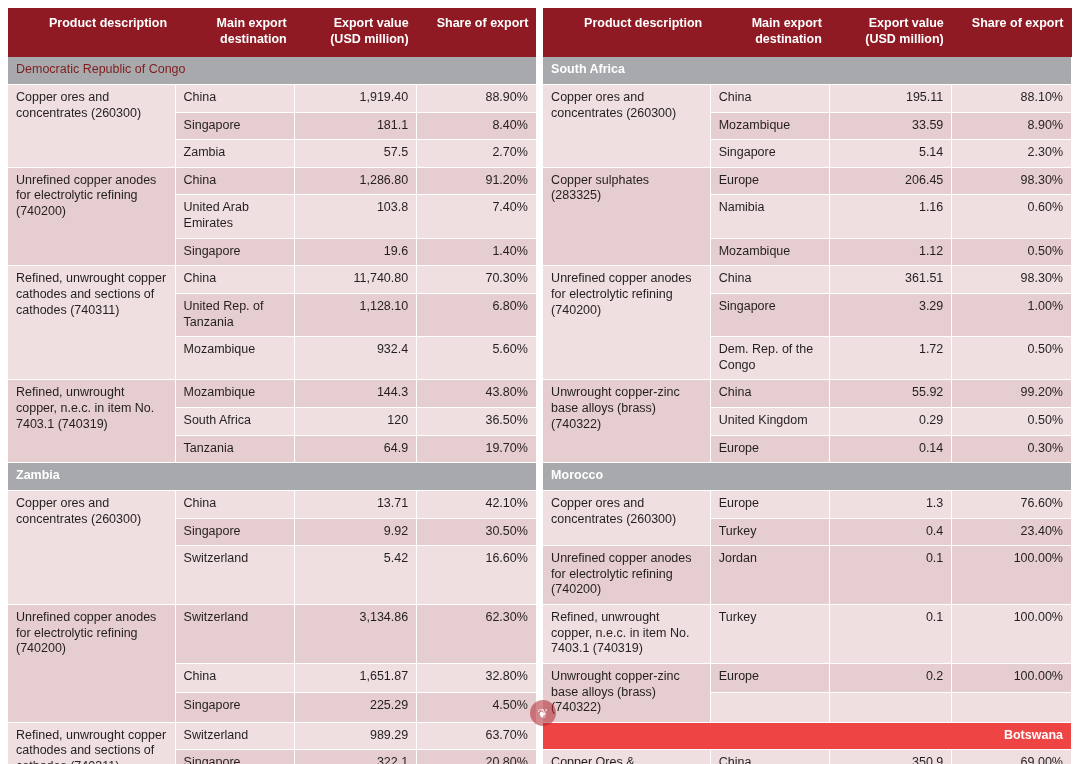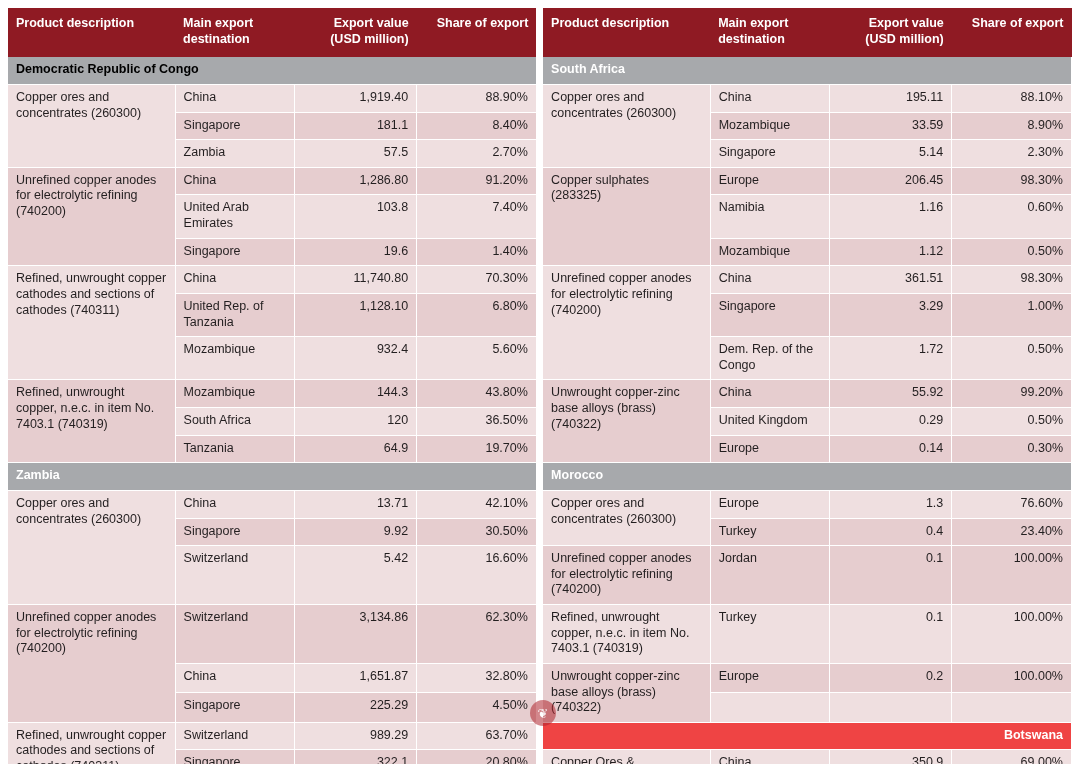--- a/index.html
+++ b/index.html
@@ -30,21 +30,21 @@
   col.c-desc  { width: 148px; }
   col.c-dest  { width: 106px; }
   col.c-val   { width: 108px; }
   col.c-share { width: 106px; }
 
   thead th {
     background: #8f1a23;
     color: #ffffff;
     font-weight: bold;
     font-size: 12.5px;
-    text-align: left;
+    text-align: right;
     vertical-align: top;
     padding: 8px 8px 10px 8px;
     line-height: 1.25;
     border: none;
   }
   thead th.num {
     text-align: right;
   }
   tbody td {
     padding: 5px 8px 6px 8px;
@@ -117,21 +117,21 @@
         <th class="num">Share of export</th>
         <th class="sep-col"></th>
         <th>Product description</th>
         <th>Main export destination</th>
         <th class="num">Export value (USD million)</th>
         <th class="num">Share of export</th>
       </tr>
     </thead>
     <tbody id="tbody">
         <tr class="group-head-left group-head-right">
-          <td colspan="4" style="background: rgb(167, 169, 172); color: #000000; font-weight: bold;">Democratic Republic of Congo</td>
+          <td colspan="4" style="background: rgb(167, 169, 172); color: #7f1d1d; font-weight: normal;">Democratic Republic of Congo</td>
           <td class="sep-col"></td>
           <td colspan="4" style="background: rgb(167, 169, 172); color: rgb(255, 255, 255); font-weight: bold;">South Africa</td>
         </tr>
         <tr>
           <td class="tint-a" rowspan="3">Copper ores and concentrates (260300)</td>
           <td class="tint-a">China</td>
           <td class="tint-a num">1,919.40</td>
           <td class="tint-a num">88.90%</td>
           <td class="sep-col"></td>
           <td class="tint-a" rowspan="3">Copper ores and concentrates (260300)</td>

